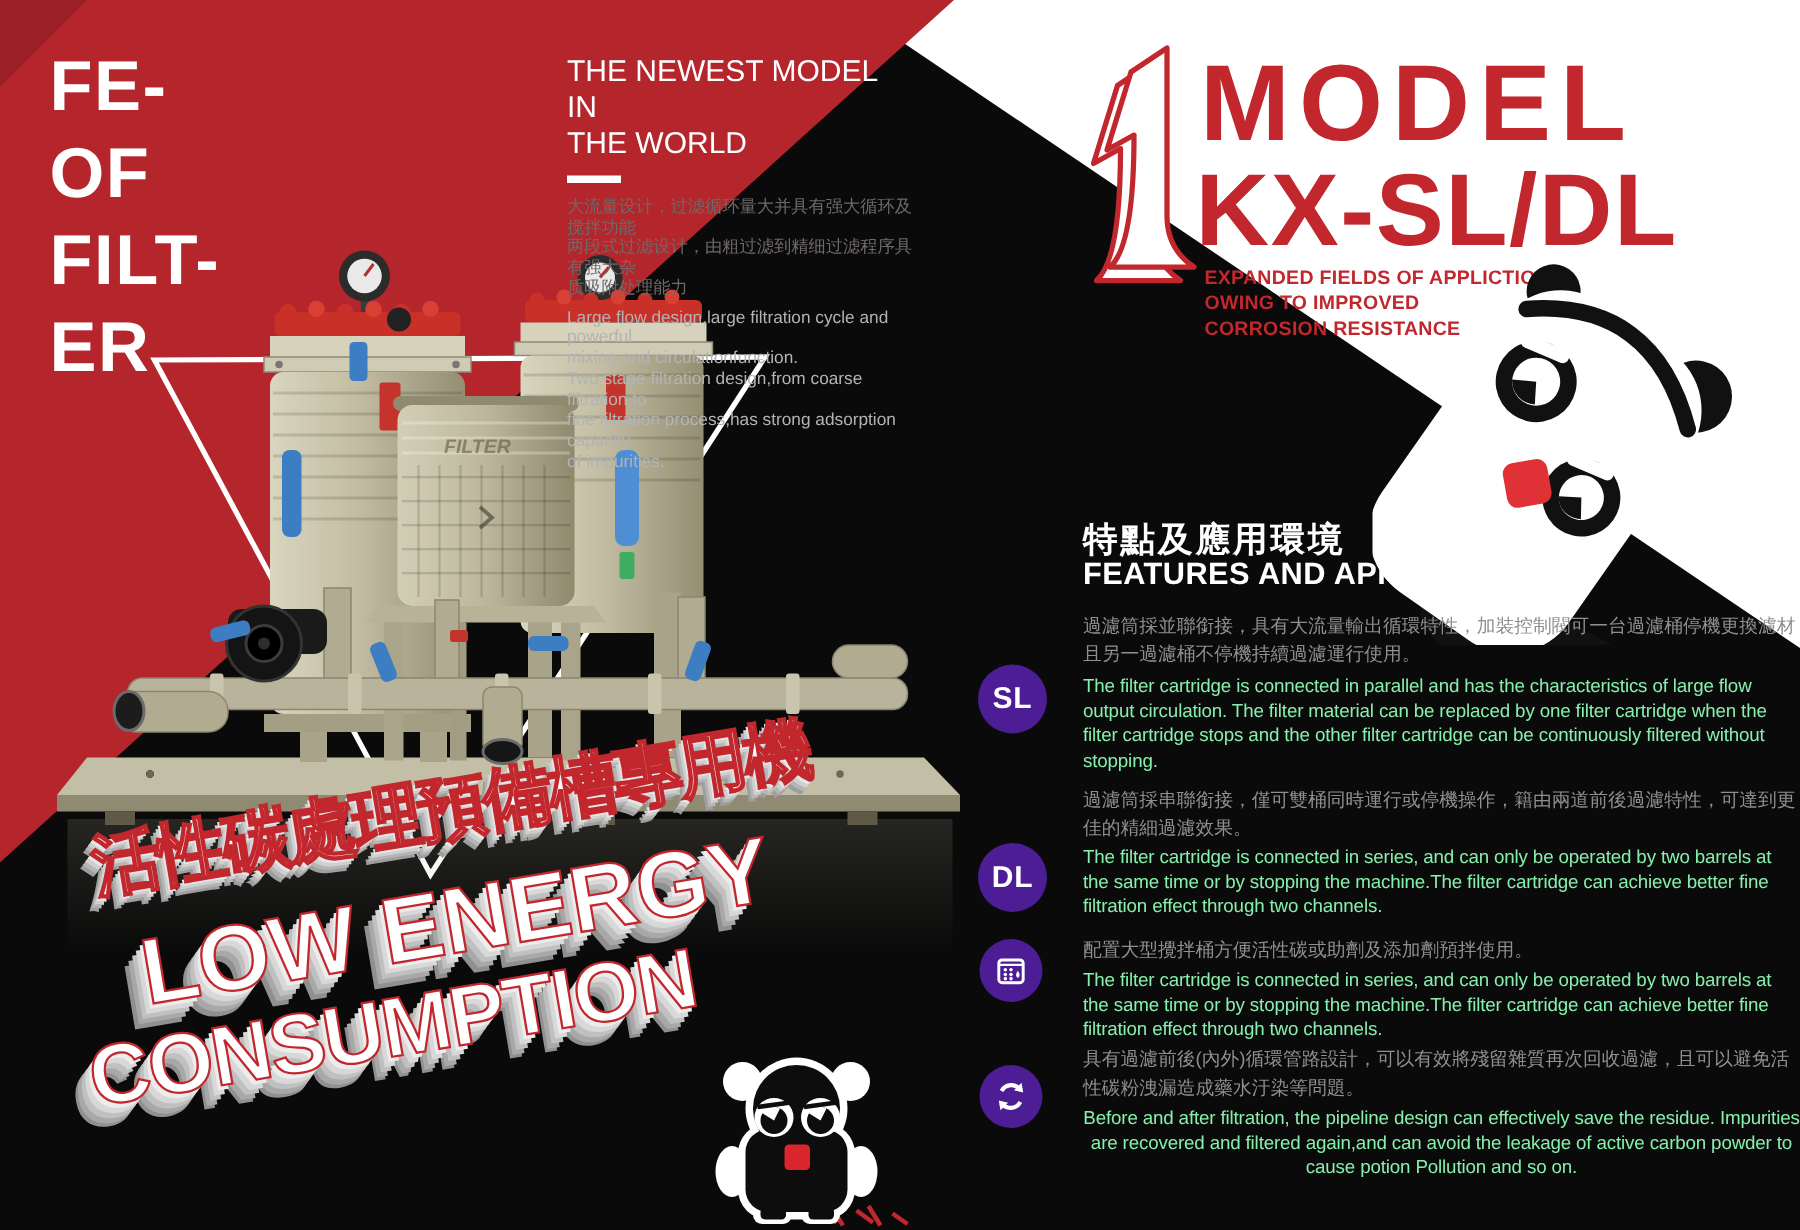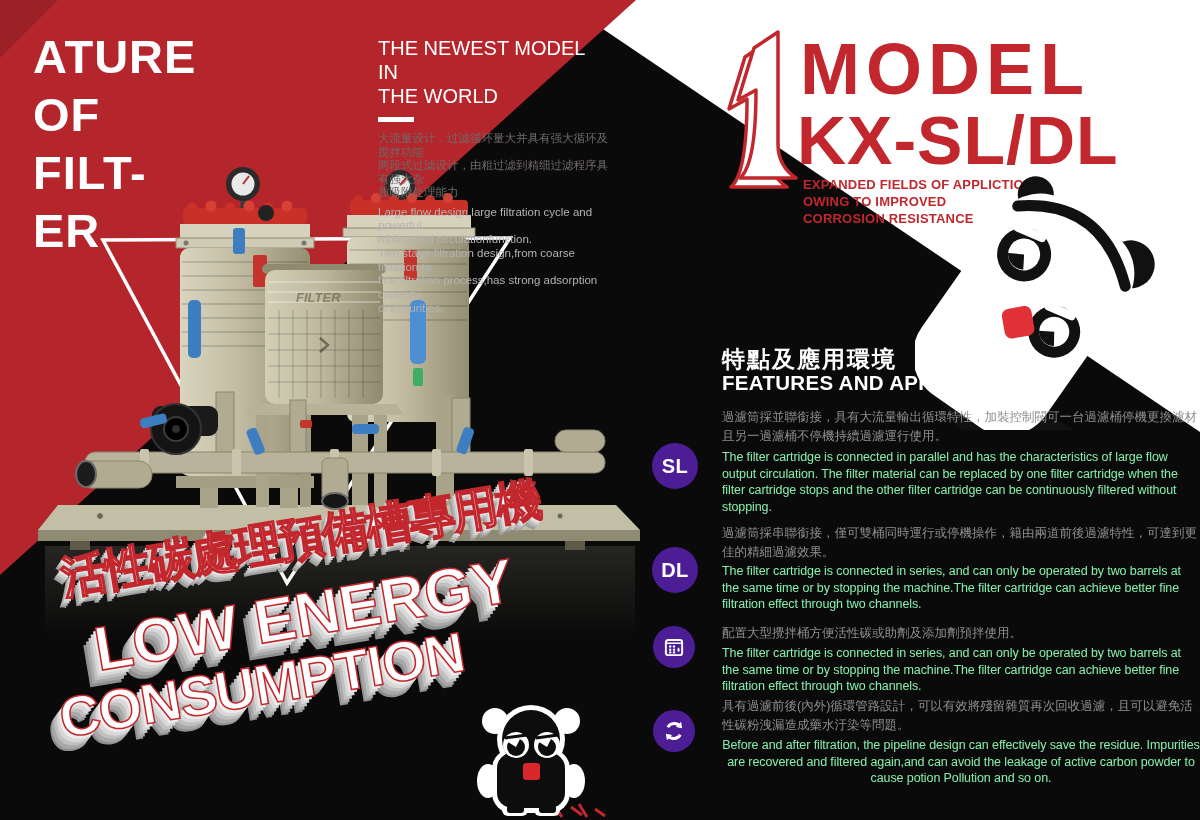--- a/index.html
+++ b/index.html
@@ -230,21 +230,21 @@
     <rect x="352" y="424" width="27" height="10" rx="4" fill="#3d7dc2"></rect>
     <rect x="460" y="427" width="11" height="27" rx="4" fill="#3d7dc2" transform="rotate(20 465 440)"></rect>
     <rect x="140" y="416" width="27" height="10" rx="4" fill="#3d7dc2" transform="rotate(-14 153 421)"></rect>
     <rect x="300" y="420" width="12" height="8" rx="2" fill="#c4342c"></rect>
   </g>
 
   <path d="M545,806 l13,9 m-5,-12 l9,14 m9,-10 l11,8 m-3,-11 l8,13 m8,-8 l10,7" stroke="#c1272d" stroke-width="3" fill="none"></path>
 </svg>
 
 <div class="abs feature-title">
-  <div>ATURE</div>
+  <div>FE-</div>
   <div>OF</div>
   <div>FILT-</div>
   <div>ER</div>
 </div>
 
 <div class="abs intro">
   <div class="intro-heading">
     <div>THE NEWEST MODEL IN</div>
     <div>THE WORLD</div>
   </div>
@@ -307,21 +307,21 @@
   </g>
 </svg>
 
 <div class="abs feat-head-zh">特點及應用環境</div>
 <div class="abs feat-head-en">FEATURES AND APPL ICATION</div>
 
 <div class="abs badge" style="left:652px;top:443px;">SL</div>
 <div class="abs section-zh" style="left:722px;top:408px;font-family:Liberation Serif, serif;">過濾筒採並聯銜接，具有大流量輸出循環特性，加裝控制閥可一台過濾桶停機更換濾材且另一過濾桶不停機持續過濾運行使用。</div>
 <div class="abs section-en" style="left:722px;top:449px;">The filter cartridge is connected in parallel and has the characteristics of large flow output circulation. The filter material can be replaced by one filter cartridge when the filter cartridge stops and the other filter cartridge can be continuously filtered without stopping.</div>
 
-<div class="abs badge" style="left:652px;top:547px;">DL</div>
+<div class="abs badge" style="left:652px;top:562px;">DL</div>
 <div class="abs section-zh" style="left:722px;top:524px;">過濾筒採串聯銜接，僅可雙桶同時運行或停機操作，籍由兩道前後過濾特性，可達到更佳的精細過濾效果。</div>
 <div class="abs section-en" style="left:722px;top:563px;">The filter cartridge is connected in series, and can only be operated by two barrels at the same time or by stopping the machine.The filter cartridge can achieve better fine filtration effect through two channels.</div>
 
 <div class="abs badge small" style="left:653px;top:626px;">
   <svg width="26" height="26" viewBox="0 0 24 24">
     <rect x="4.5" y="5.5" width="15" height="14" rx="2" fill="none" stroke="#fff" stroke-width="1.8"></rect>
     <line x1="4.5" y1="8.5" x2="19.5" y2="8.5" stroke="#fff" stroke-width="1.4"></line>
     <circle cx="8.5" cy="11.5" r="1.1" fill="#fff"></circle>
       <circle cx="12" cy="11.5" r="1.1" fill="#fff"></circle>
     <circle cx="8.5" cy="14.5" r="1.1" fill="#fff"></circle>

